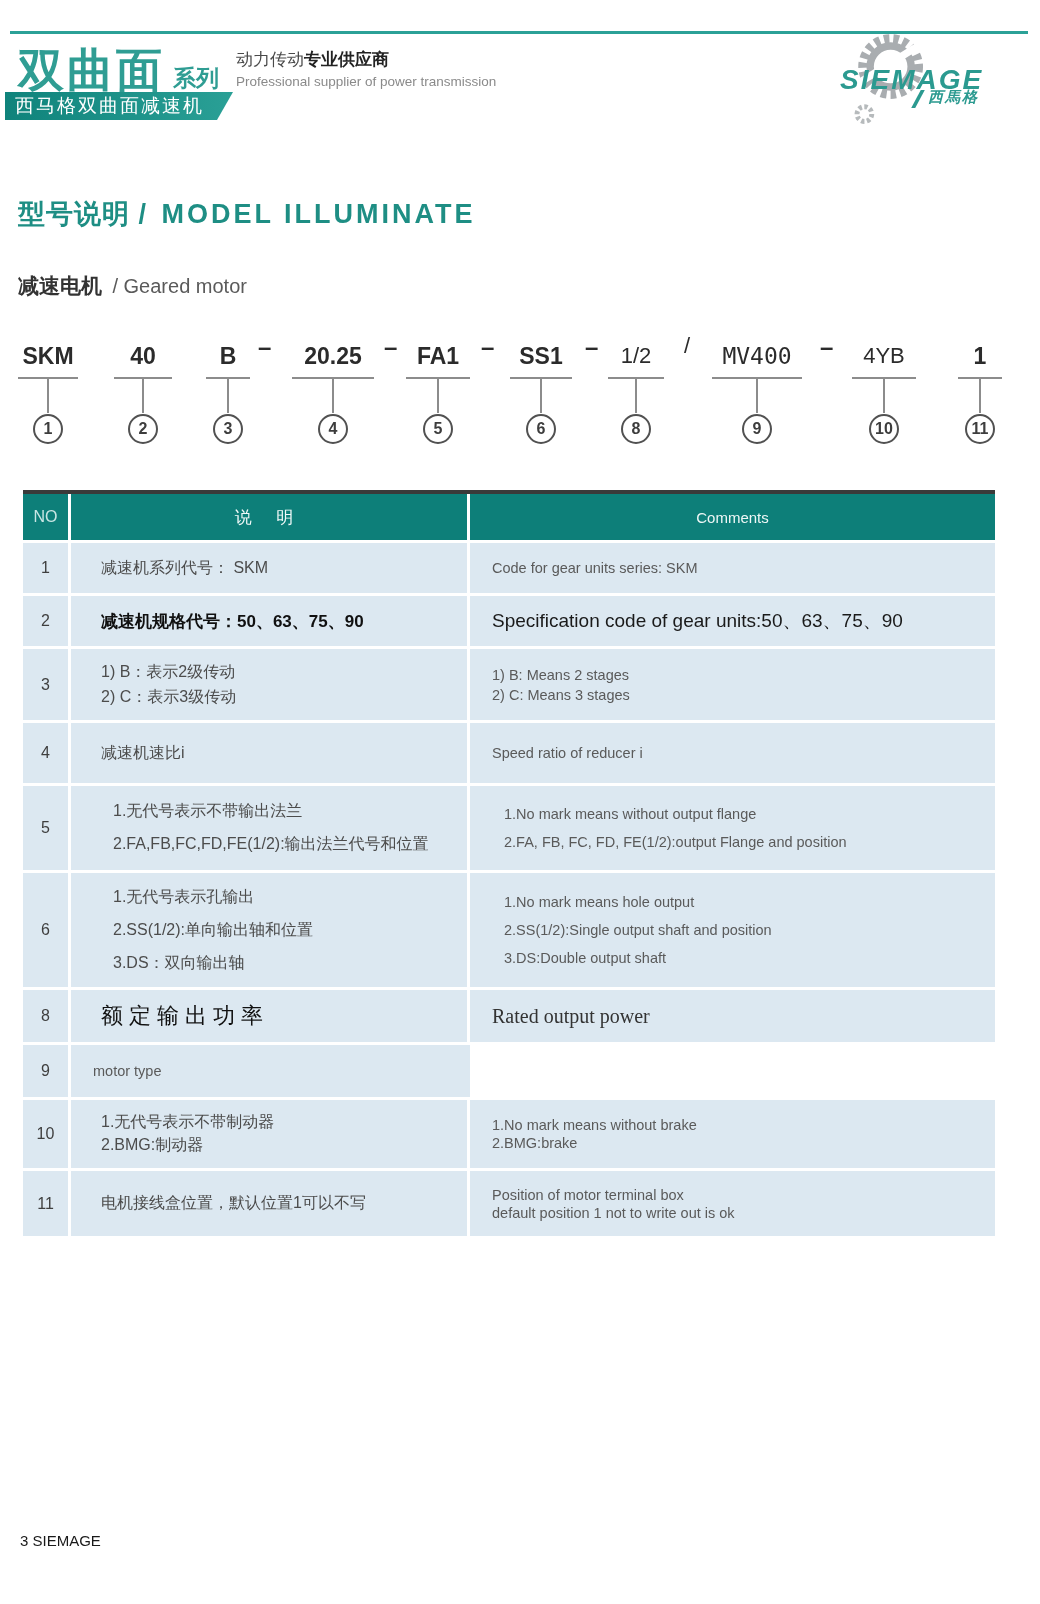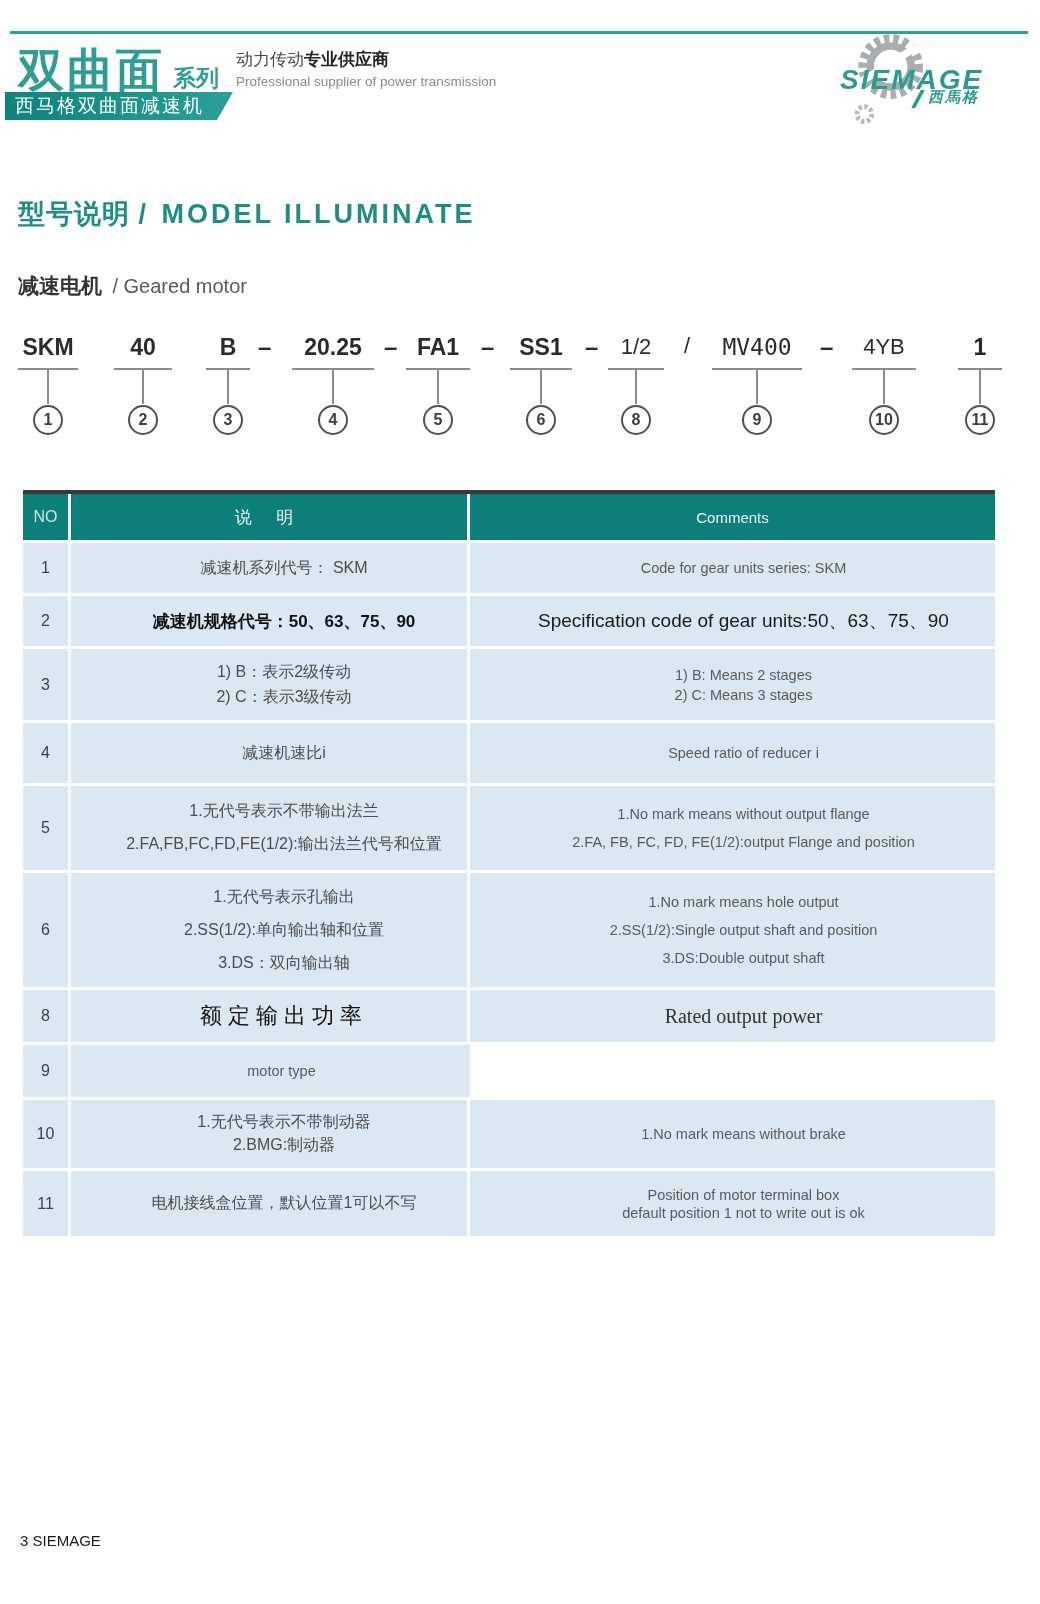--- a/index.html
+++ b/index.html
@@ -43,38 +43,38 @@
   
   .sec-title { position:absolute; left:18px; top:196px; color:#1e8e84; font-weight:bold;
                font-size:27px; letter-spacing:1px; white-space:nowrap; }
   .sec-title .en { letter-spacing:3px; margin-left:6px; }
   .sub-title { position:absolute; left:18px; top:272px; white-space:nowrap; }
   .sub-title .cn { font-size:21px; font-weight:bold; color:#333; }
   .sub-title .en { font-size:20px; color:#5a5a5a; margin-left:6px; }
 
   
   .code-wrap { position:absolute; left:0; top:332px; width:1040px; height:112px; }
-  .seg { position:absolute; top:0; text-align:center; }
+  .seg { position:absolute; top:9px; text-align:center; }
   .seg .lbl { font-weight:bold; font-size:23px; color:#2b2b2b; height:32px; line-height:30px; white-space:nowrap; }
   .seg.regular .lbl { font-weight:400; font-size:22px; }
   .seg.mono .lbl { font-family:"DejaVu Sans Mono",monospace; font-weight:400; }
   .seg .rule { position:absolute; left:0; right:0; top:36px; border-top:2px solid #8c8c8c; }
   .seg .tick { position:absolute; left:50%; top:38px; height:34px; width:0;
                border-left:2px solid #8c8c8c; transform:translateX(-1px); }
   .seg .circ { position:absolute; left:50%; top:73px; transform:translateX(-50%);
                width:30px; height:30px; border:2px solid #515151; border-radius:50%;
                color:#3d3d3d; font-size:16px; font-weight:600; background:#fff;
                display:flex; align-items:center; justify-content:center; }
   .sep { position:absolute; top:1px; font-size:24px; font-weight:bold; color:#2b2b2b; }
   .sep.slash { font-weight:400; font-size:22px; }
 
   
   .tbl { position:absolute; left:23px; top:490px; width:972px; border-top:4px solid #3a3a3a; }
   .trow { display:grid; grid-template-columns:48px 399px 1fr; border-bottom:3px solid #fff; }
-  .trow > div { border-right:3px solid #fff;text-align:center; }
+  .trow > div { border-right:3px solid #fff; }
   .trow > div:last-child { border-right:none; }
   .thead > div { background:#0d7f79; height:46px; display:flex; align-items:center; justify-content:center; }
   .thead .h-no { color:#c9e6e4; font-size:16px; }
   .thead .h-desc { color:#f2faf9; font-size:17px; letter-spacing:10px; }
   .thead .h-com { color:#eef7f6; font-size:15px; }
   .trow.body > div { background:#dce8f1; display:flex; flex-direction:column; justify-content:center; }
   .c-no { align-items:center; font-size:16px; color:#3f3f3f; }
   .c-desc { padding-left:30px; font-size:16px; color:#4c4c4c; }
   .c-com { padding-left:22px; font-size:14.5px; color:#5a5a5a; }
   .line { margin:2px 0; }
@@ -297,20 +297,21 @@
     </div>
 
     <div class="trow body r10 lines-tight">
       <div class="c-no">10</div>
       <div class="c-desc">
         <div class="line">1.无代号表示不带制动器</div>
         <div class="line">2.BMG:制动器</div>
       </div>
       <div class="c-com">
         <div class="line">1.No mark means without brake</div>
+        <div class="line">2.BMG:brake</div>
       </div>
     </div>
 
     <div class="trow body r11 lines-tight">
       <div class="c-no">11</div>
       <div class="c-desc">
           <div class="line">电机接线盒位置，默认位置1可以不写</div>
         </div>
       <div class="c-com">
         <div class="line">Position of motor terminal box</div>

